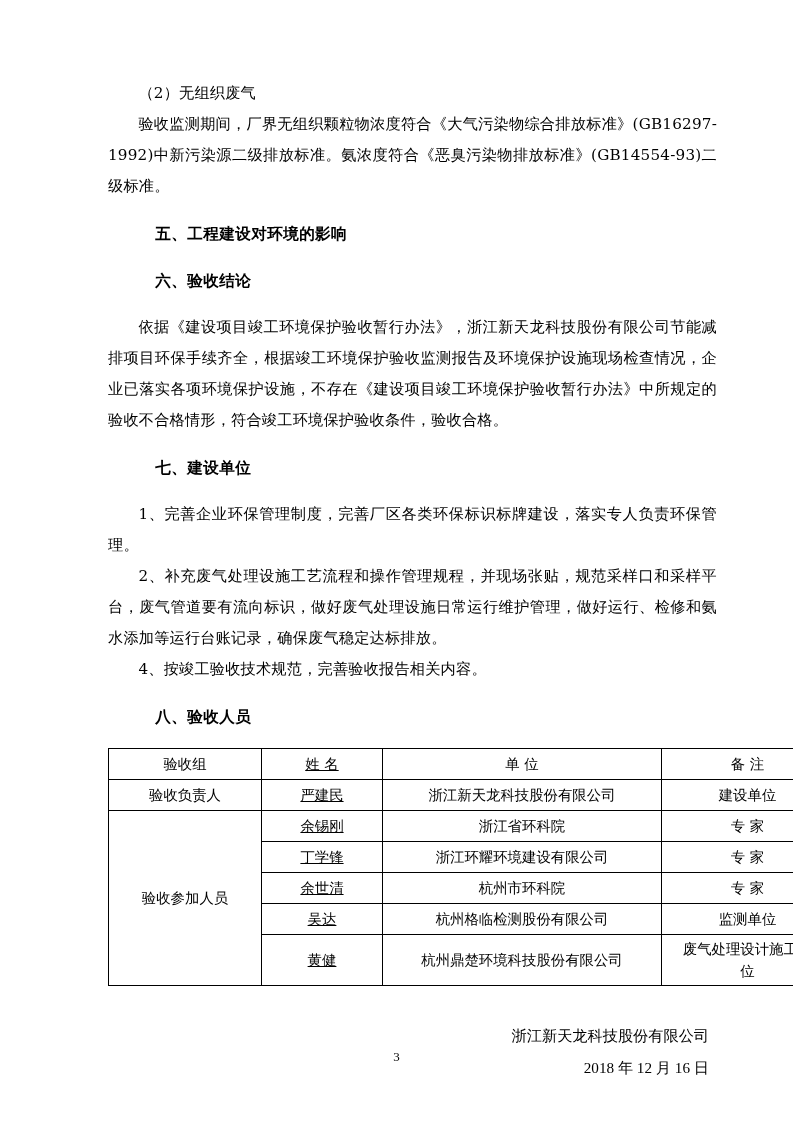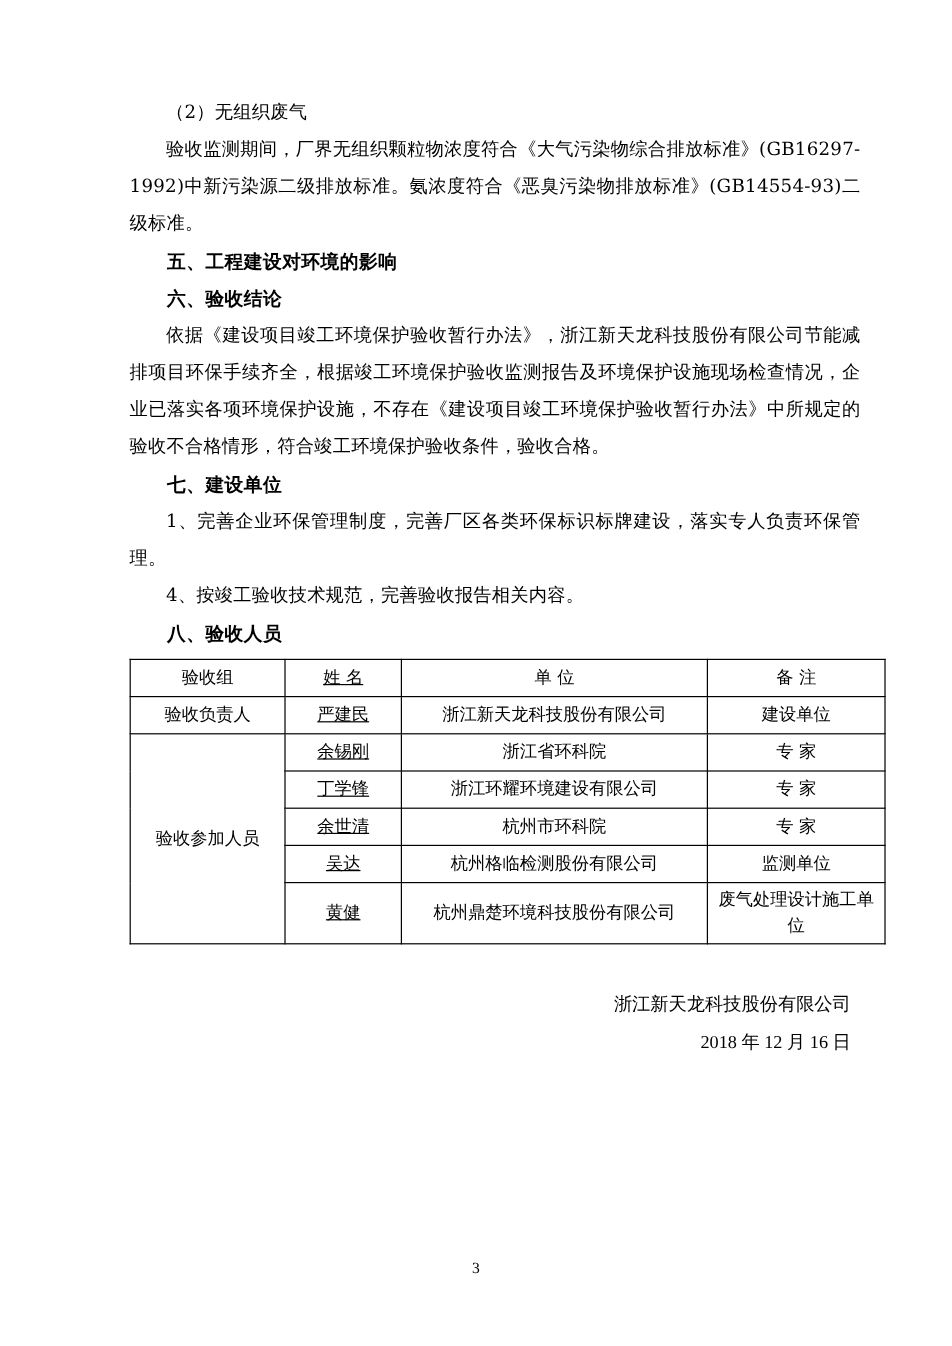--- a/index.html
+++ b/index.html
@@ -28,37 +28,37 @@
     text-align: justify;
     text-justify: inter-ideograph;
     margin: 0;
     text-indent: 2em;
     letter-spacing: 0.2px;
   }
   .heading {
     font-size: 15.6px;
     line-height: 31px;
     font-weight: bold;
-    margin: 0;
+    margin: 16px;
     text-indent: 2em;
     letter-spacing: 0.4px;
   }
   table.verify {
     border-collapse: collapse;
     width: 609px;
     margin: 6px 0 0 0;
     table-layout: fixed;
   }
   table.verify td {
     border: 1px solid #000000;
     font-size: 14.4px;
     line-height: 22px;
     text-align: center;
     vertical-align: middle;
-    padding: 3px 2px;
+    padding: 3px 14px;
     height: 24px;
   }
   .c1 { width: 124px; }
   .c2 { width: 92px; text-decoration: underline; }
   .c3 { width: 250px; }
   .c4 { width: 143px; }
   .sig {
     margin-top: 34px;
     text-align: right;
     font-size: 15.2px;
@@ -85,20 +85,21 @@
   <p class="para">（2）无组织废气</p>
   <p class="para">验收监测期间，厂界无组织颗粒物浓度符合《大气污染物综合排放标准》(GB16297-1992)中新污染源二级排放标准。氨浓度符合《恶臭污染物排放标准》(GB14554-93)二级标准。</p>
 
   <p class="heading">五、工程建设对环境的影响</p>
 
   <p class="heading">六、验收结论</p>
   <p class="para">依据《建设项目竣工环境保护验收暂行办法》，浙江新天龙科技股份有限公司节能减排项目环保手续齐全，根据竣工环境保护验收监测报告及环境保护设施现场检查情况，企业已落实各项环境保护设施，不存在《建设项目竣工环境保护验收暂行办法》中所规定的验收不合格情形，符合竣工环境保护验收条件，验收合格。</p>
 
   <p class="heading">七、建设单位</p>
   <p class="para">1、完善企业环保管理制度，完善厂区各类环保标识标牌建设，落实专人负责环保管理。</p>
+  <p class="para">2、补充废气处理设施工艺流程和操作管理规程，并现场张贴，规范采样口和采样平台，废气管道要有流向标识，做好废气处理设施日常运行维护管理，做好运行、检修和氨水添加等运行台账记录，确保废气稳定达标排放。</p>
   <p class="para">4、按竣工验收技术规范，完善验收报告相关内容。</p>
 
   <p class="heading">八、验收人员</p>
 
   <table class="verify">
     <tbody>
         <tr>
       <td class="c1">验收组</td>
       <td class="c2">姓 名</td>
       <td class="c3">单 位</td>

